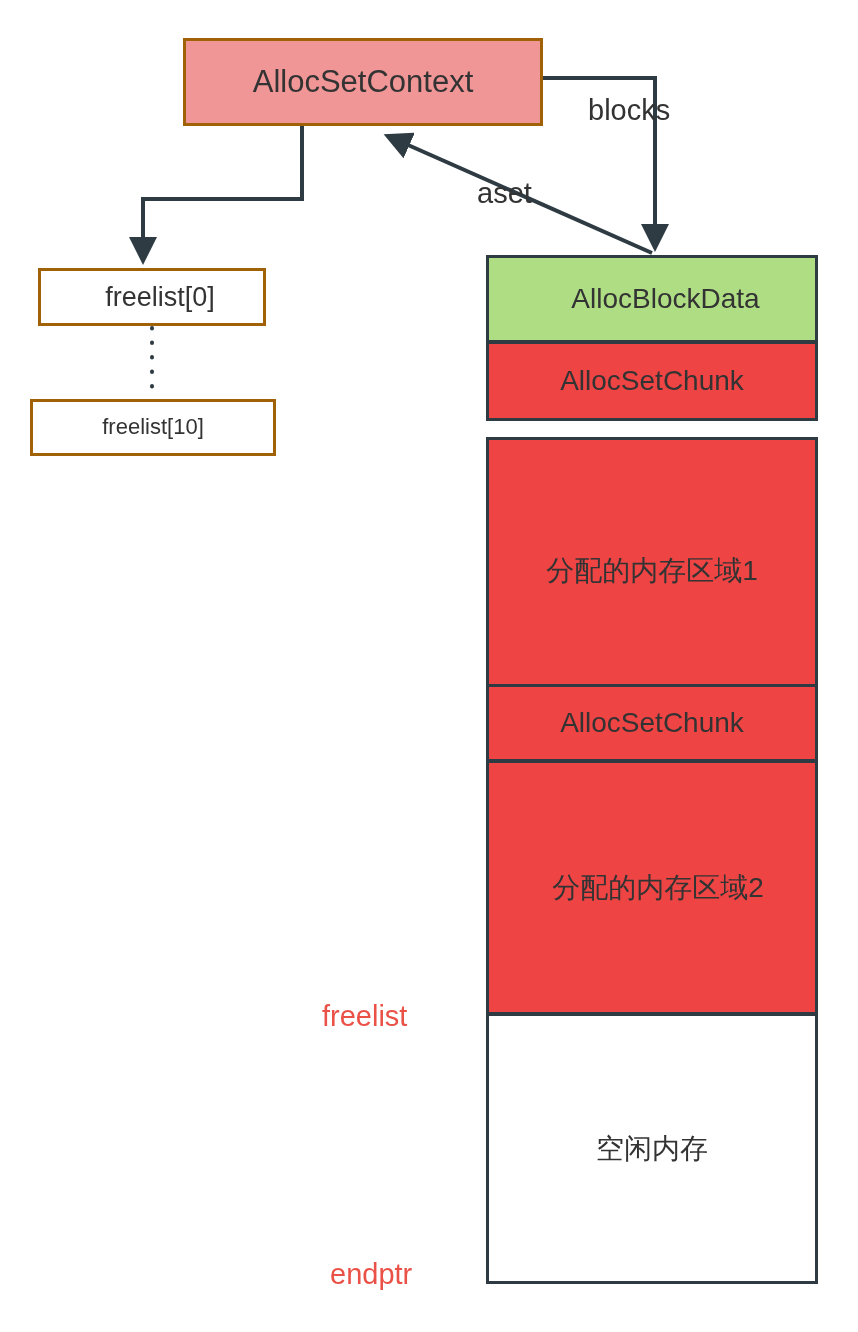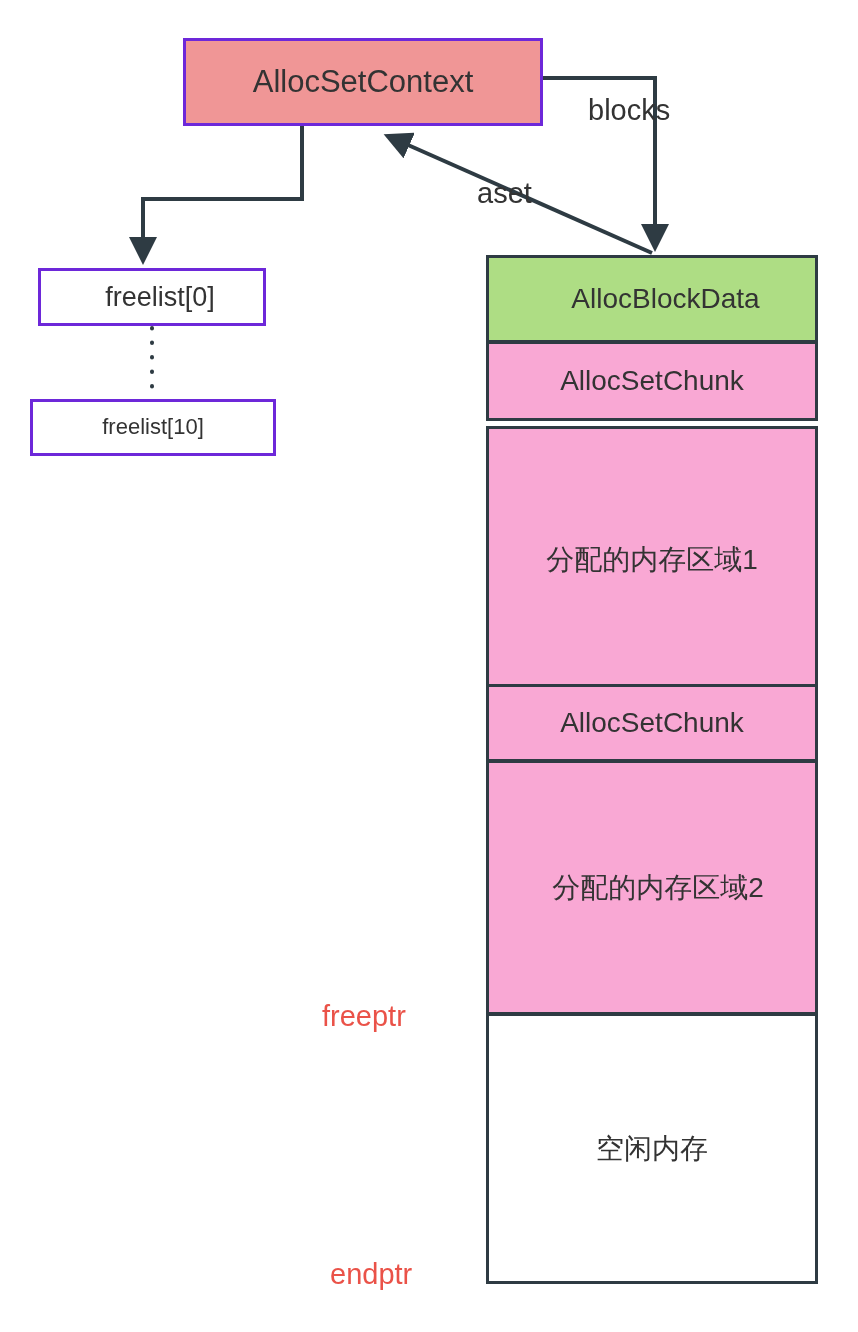--- a/index.html
+++ b/index.html
@@ -15,21 +15,21 @@
   #canvas {
     position: relative;
     width: 858px;
     height: 1332px;
     background: #ffffff;
     overflow: hidden;
   }
   .node {
     position: absolute;
     box-sizing: border-box;
-    border: 3px solid #6d28d9;
+    border: 3px solid #a16207;
     display: flex;
     align-items: center;
     justify-content: center;
     text-align: center;
     color: #333333;
     line-height: 1.2;
   }
   #ctx-node {
     left: 183px;
     top: 38px;
@@ -62,26 +62,26 @@
     width: 332px;
     border: 3px solid #2e3b43;
     display: flex;
     align-items: center;
     justify-content: center;
     text-align: center;
     color: #333333;
     font-size: 28px;
   }
   .blk.green  { background: #aedd84; padding-left: 27px; }
-  .blk.cyan   { background: #f9a8d4; text-align: right; }
+  .blk.cyan   { background: #ef4444; text-align: right; }
   .blk.white  { background: #ffffff; }
 
   .blk-1 { top: 255px;  height: 88px;  }
   .blk-2 { top: 341px;  height: 80px;  }
-  .blk-3 { top: 426px;  height: 267px; }
+  .blk-3 { top: 437px;  height: 267px; }
   .blk-4 { top: 684px;  height: 78px;  }
   .blk-5 { top: 760px;  height: 255px; padding-left: 12px; }
   .blk-6 { top: 1013px; height: 271px; }
 
   .edge-label {
     position: absolute;
     font-size: 29px;
     color: #333333;
     white-space: nowrap;
   }
@@ -166,17 +166,17 @@
   </div>
 
   <div class="blk cyan blk-5">
     <span>分配的内存区域2</span>
   </div>
 
   <div class="blk white blk-6">
     <span>空闲内存</span>
   </div>
 
-  <div class="ptr-label" style="left:322px; top:1000px;">freeptr</div>
+  <div class="ptr-label" style="left:322px; top:1000px;">freelist</div>
 
   <div class="ptr-label" style="left:330px; top:1258px;">endptr</div>
 
 </div>
 
 </body></html>

